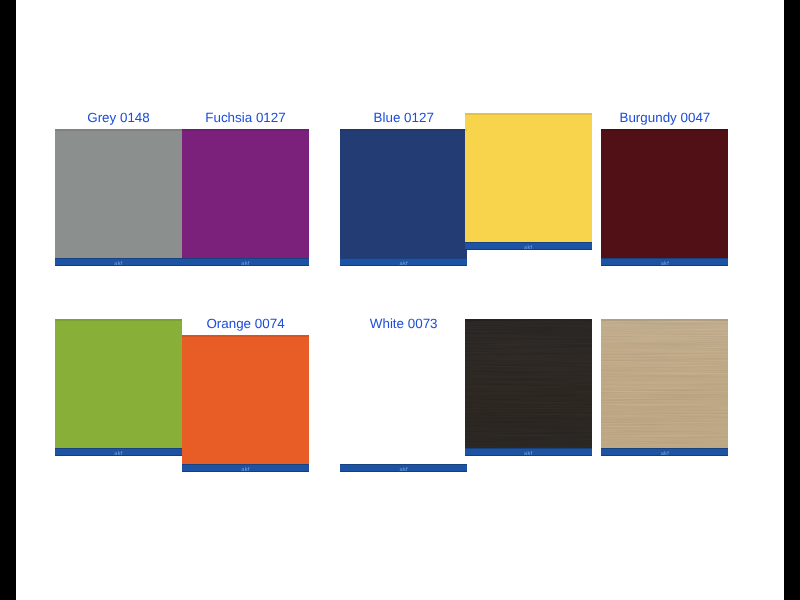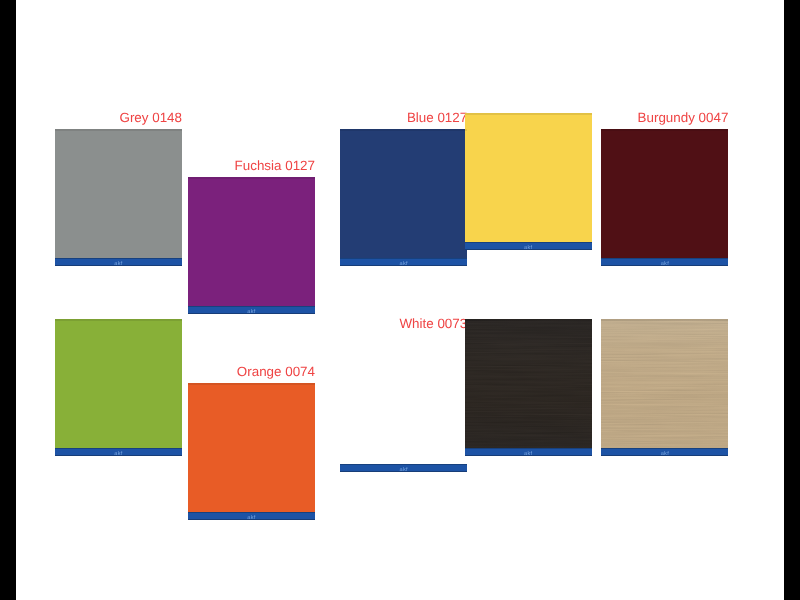--- a/index.html
+++ b/index.html
@@ -11,24 +11,24 @@
   #stage{position:absolute;left:16px;top:0;width:768px;height:600px;background:#fff;}
   .lbar{position:absolute;top:0;height:600px;width:16px;background:#000;}
   .lbar.left{left:0;}
   .lbar.right{left:784px;}
 
   .row{position:absolute;left:39px;}
   .row.r1{top:108px;}
   .row.r2{top:314px;}
 
   .cell{position:absolute;top:0;width:127px;}
-  .c0{left:0px;}  .c1{left:133px;margin-top:48px;} .c2{left:273.2px;margin-left:12px;}
+  .c0{left:0px;}  .c1{left:127px;} .c2{left:273.2px;margin-left:12px;}
   .c3{left:409.8px;} .c4{left:546.4px;}
 
-  .cap{font-size:13.4px;color:#ef4444;text-align:right;line-height:16px;
+  .cap{font-size:13.4px;color:#1d4ed8;text-align:center;line-height:16px;
        white-space:nowrap;position:relative;top:1.5px;}
 
   .sw{position:relative;width:127px;height:137px;margin-top:5px;overflow:hidden;}
   .tex{position:absolute;left:0;top:0;right:0;bottom:0;}
   .tex svg{display:block;width:127px;height:137px;}
   .topedge{position:absolute;left:0;top:0;width:100%;height:2px;z-index:4;
            background:rgba(0,0,0,0.085);}
 
   .bar{position:absolute;left:0;bottom:0;width:100%;height:8px;background:#1d53a5;
        display:flex;align-items:center;justify-content:center;z-index:5;}

